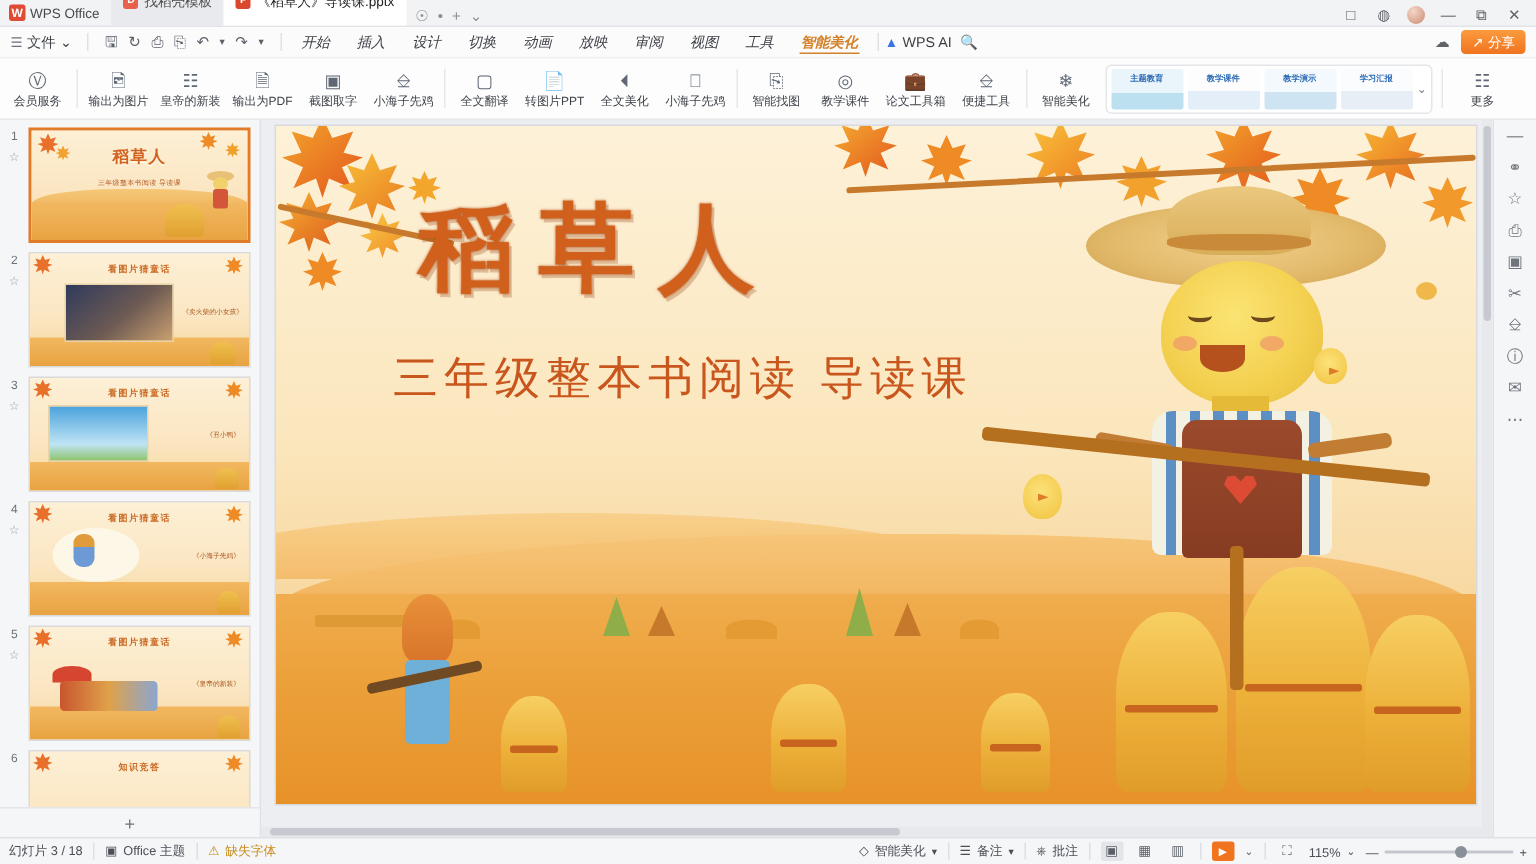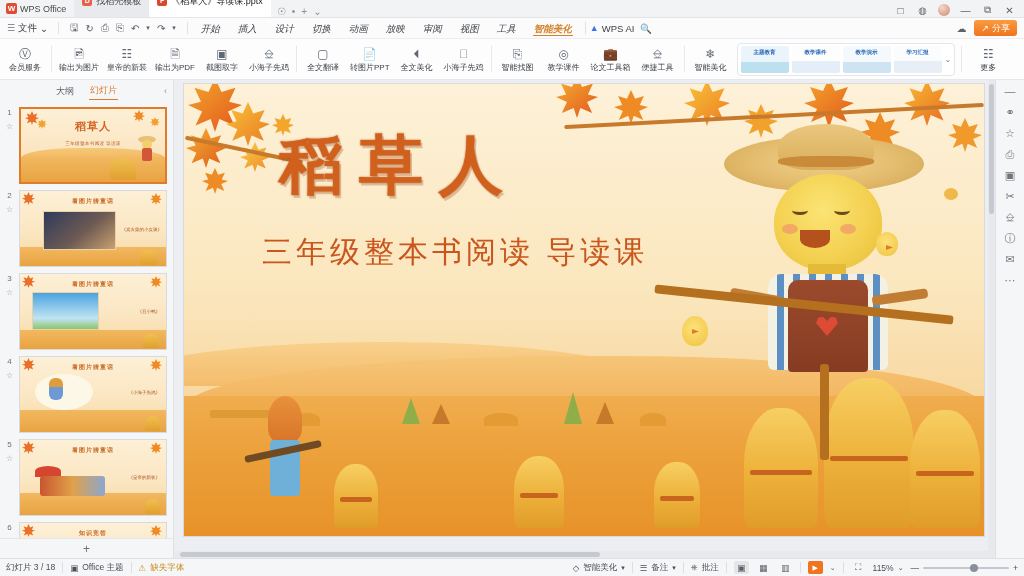--- a/index.html
+++ b/index.html
@@ -489,25 +489,20 @@
     <div class="rsep"></div>
     <div class="rbtn">
       <span class="gl">☷</span>
       <span class="tx">更多</span>
     </div>
   </div>
 
   <div class="main">
 
     <div class="spanel">
-      <div class="spanel-head">
-        <span class="t">大纲</span>
-        <span class="t act">幻灯片</span>
-        <span class="col">‹</span>
-      </div>
       <div class="slist">
 
         <div class="srow">
           <div class="snumwrap">
             <span class="snum">1</span>
             <span class="sstar">☆</span>
           </div>
           <div class="thumb sel">
             <div class="th-sky"></div>
             <div class="th-hill"></div>

